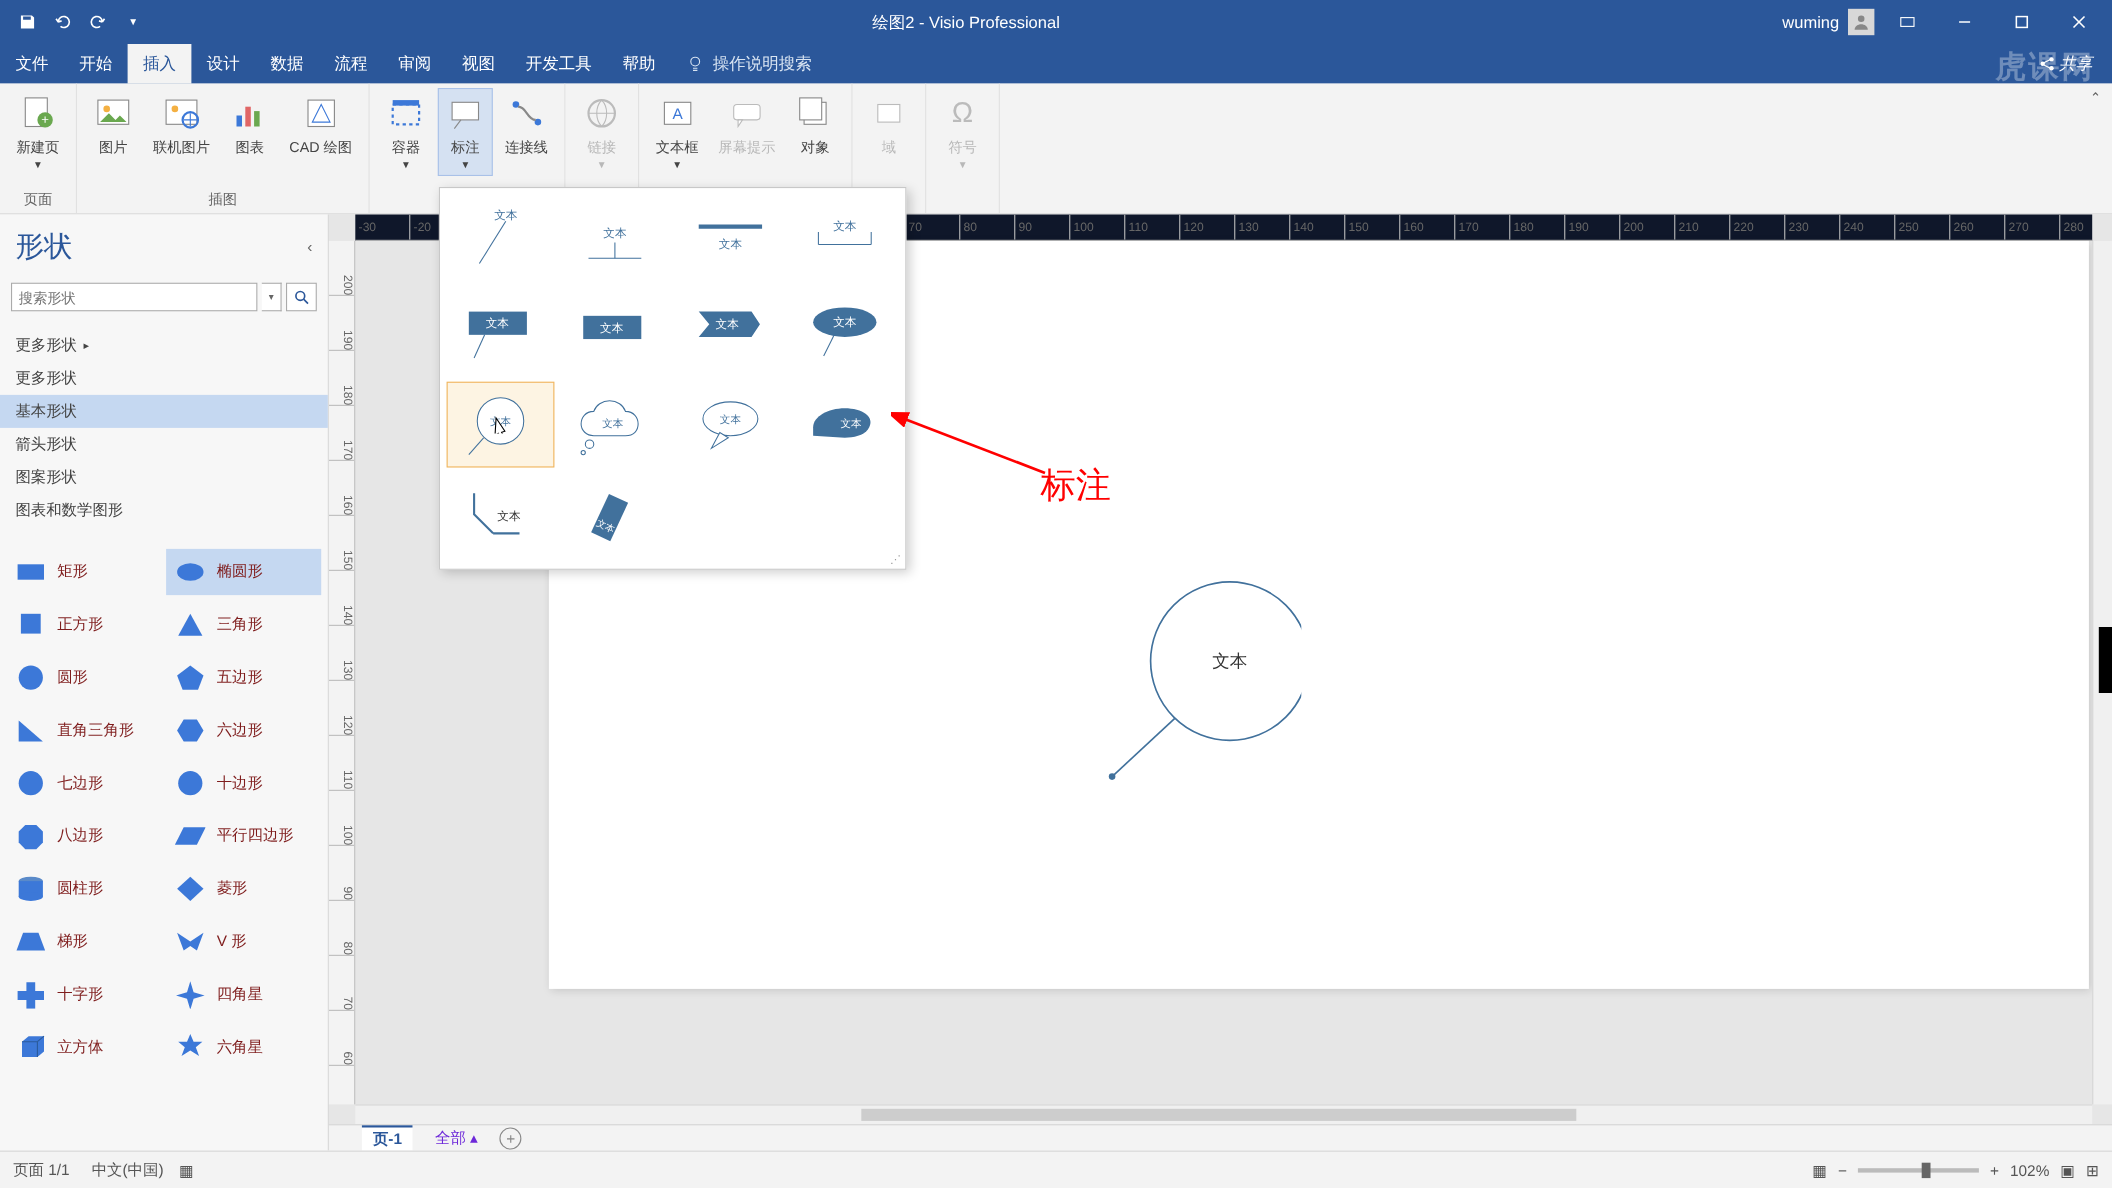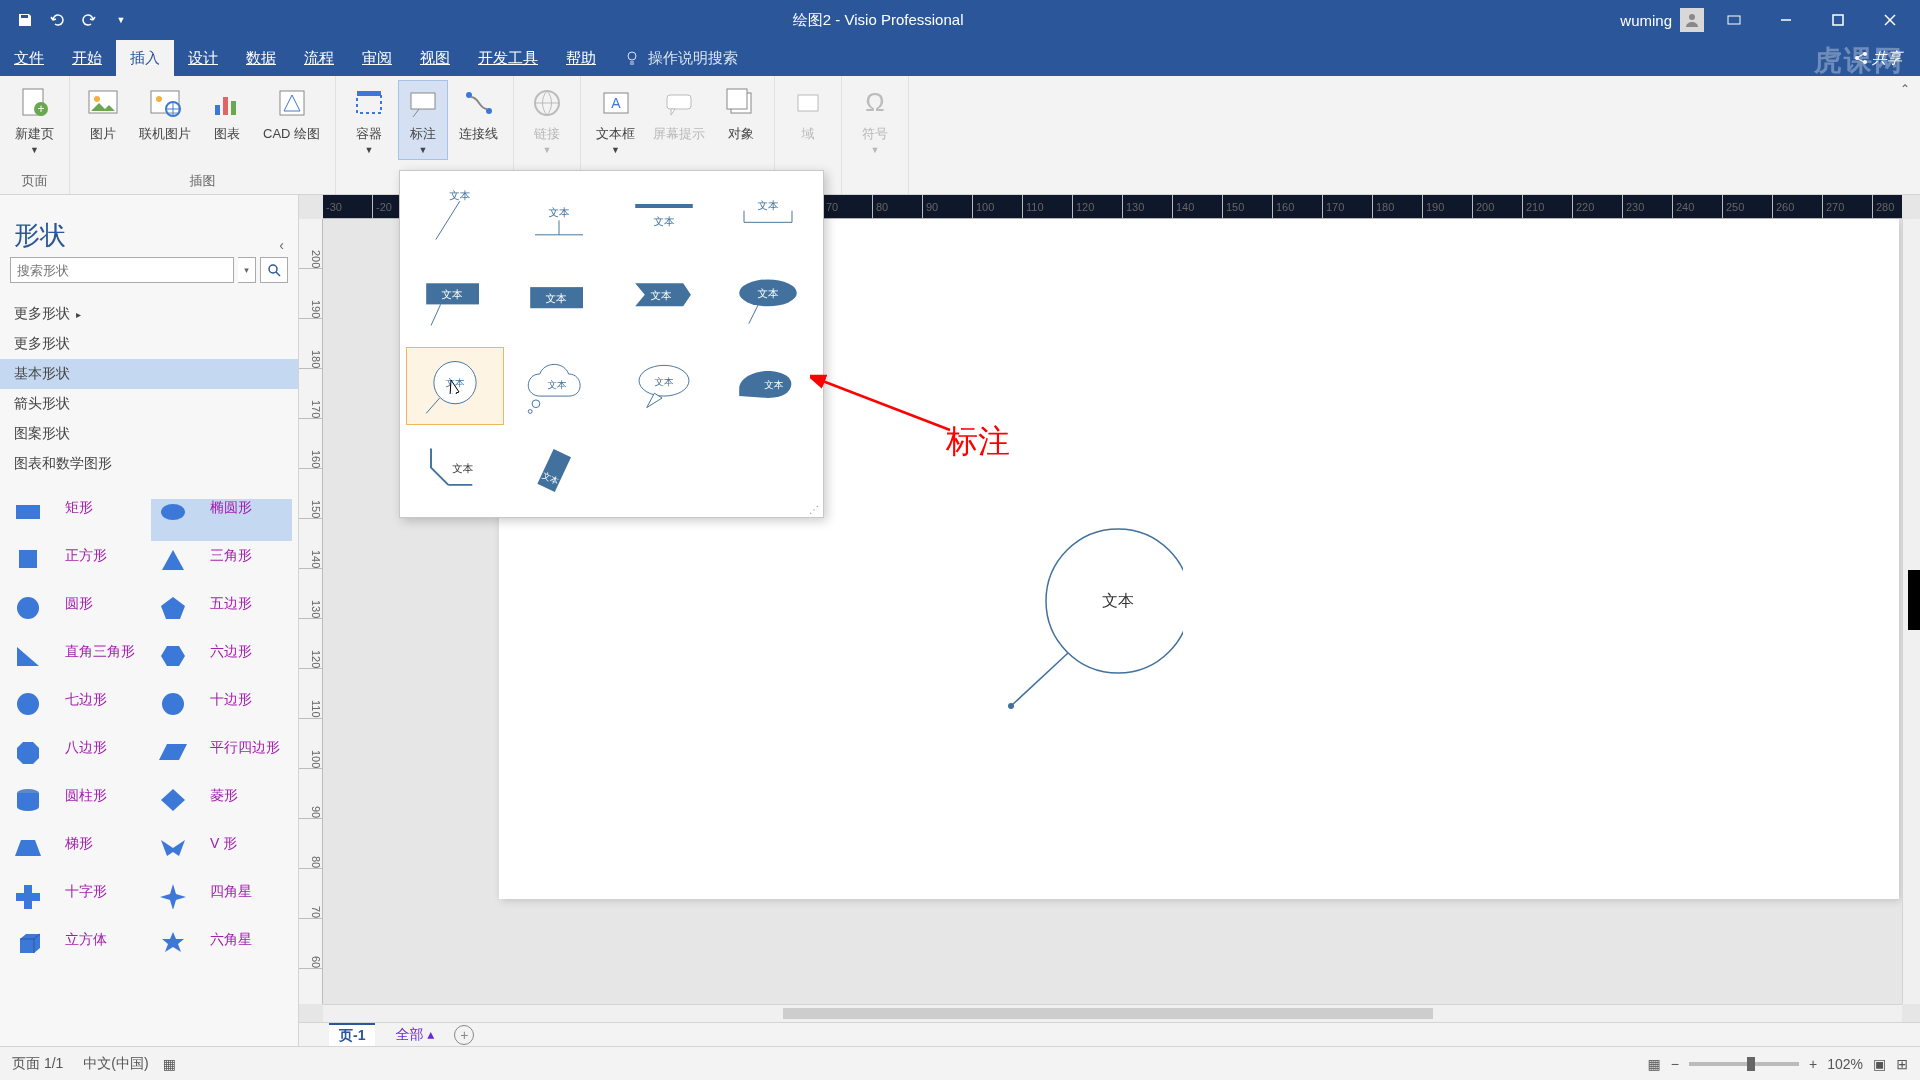--- a/index.html
+++ b/index.html
@@ -27,32 +27,32 @@
 .rgroup-body { flex: 1; display: flex; align-items: flex-start; gap: 4px; }
 .rgroup-label { text-align: center; font-size: 13px; color: #666; padding: 4px 0; }
 .rbtn { display: flex; flex-direction: column; align-items: center; justify-content: flex-start; min-width: 44px; padding: 4px 6px; cursor: pointer; font-size: 13px; color: #444; border: 1px solid transparent; }
 .rbtn.active { background: #d5e1f2; border: 1px solid #a9c1e8; }
 .rbtn.disabled { color: #b8b8b8; }
 .rbtn .ricon { width: 36px; height: 36px; margin-bottom: 4px; display: flex; align-items: center; justify-content: center; }
 .rbtn .dd { font-size: 9px; margin-top: 2px; }
 
 
 .shapes-panel { position: absolute; left: 0; top: 195px; width: 299px; bottom: 34px; background: #f7f7f7; border-right: 1px solid #d4d4d4; display: flex; flex-direction: column; }
-.shapes-header { height: 58px; display: flex; align-items: flex-end; padding: 0 14px; }
+.shapes-header { height: 58px; display: flex; align-items: center; padding: 0 14px; }
 .shapes-title { font-size: 26px; color: #2b579a; flex: 1; }
 .collapse-btn { color: #666; font-size: 14px; cursor: pointer; }
 .search-row { padding: 4px 10px 10px; display: flex; gap: 4px; }
 .search-input { flex: 1; height: 26px; border: 1px solid #ababab; background: #fff; padding: 0 6px; font-size: 13px; }
 .search-dd { width: 18px; height: 26px; border: 1px solid #ababab; border-left: none; display: flex; align-items: center; justify-content: center; font-size: 9px; color: #666; background:#fff; }
 .search-go { width: 28px; height: 26px; border: 1px solid #ababab; display: flex; align-items: center; justify-content: center; background: #fff; }
 .cat-list { padding: 6px 0; }
 .cat-item { padding: 6px 14px; font-size: 14px; color: #444; cursor: pointer; display: flex; align-items: center; gap: 6px; text-align: center; }
 .cat-item.selected { background: #c5d8f1; }
 .shape-grid { padding: 14px 6px; display: grid; grid-template-columns: 1fr 1fr; gap: 6px 4px; overflow-y: auto; }
-.shape-item { height: 42px; display: flex; gap: 23px; padding: 0 8px; font-size: 14px; color: #a21caf; cursor: pointer; }
+.shape-item { height: 42px; display: flex; align-items: center; gap: 10px; padding: 0 8px; font-size: 14px; color: #7f1d1d; cursor: pointer; }
 .shape-item.selected { background: #c5d8f1; }
 .shape-icon { width: 28px; height: 26px; display: flex; align-items: center; justify-content: center; }
 
 
 .canvas-area { position: absolute; left: 299px; right: 0; top: 195px; bottom: 58px; background: #e6e6e6; }
 .ruler-h { position: absolute; left: 24px; right: 18px; top: 0; height: 24px; background: #0f172a; border-bottom: 1px solid #bcbcbc; display: flex; font-size: 11px; color: #666; overflow: hidden; }
 .ruler-h div { width: 50px; border-right: 1px solid #bcbcbc; text-align: left; padding-left: 3px; line-height: 24px; flex-shrink: 0;}
 .ruler-v { position: absolute; left: 0; top: 24px; bottom: 18px; width: 24px; background: #f3f3f3; border-right: 1px solid #bcbcbc; display: flex; flex-direction: column; font-size: 11px; color: #666; overflow: hidden; }
 .ruler-v div { height: 50px; border-bottom: 1px solid #bcbcbc; writing-mode: vertical-rl; text-align: right; padding-top: 3px; flex-shrink:0;}
 .page { position: absolute; left: 200px; top: 24px; width: 1400px; height: 680px; background: #fff; box-shadow: 2px 2px 8px rgba(0,0,0,0.15); }
@@ -141,21 +141,21 @@
     <div class="win-btn win-close">
         <svg width="12" height="12">
           <line x1="1" y1="1" x2="11" y2="11" stroke="#fff" stroke-width="1.5"></line>
           <line x1="11" y1="1" x2="1" y2="11" stroke="#fff" stroke-width="1.5"></line>
         </svg>
       </div>
   </div>
 </div>
 
 <div class="tabs">
-  <div id="tabs-container" style="display:flex;text-decoration:underline;">
+  <div id="tabs-container" style="display:flex;">
       <div class="tab">文件</div>
       <div class="tab">开始</div>
       <div class="tab active">插入</div>
       <div class="tab">设计</div>
       <div class="tab">数据</div>
       <div class="tab">流程</div>
       <div class="tab">审阅</div>
       <div class="tab">视图</div>
       <div class="tab">开发工具</div>
       <div class="tab">帮助</div>

